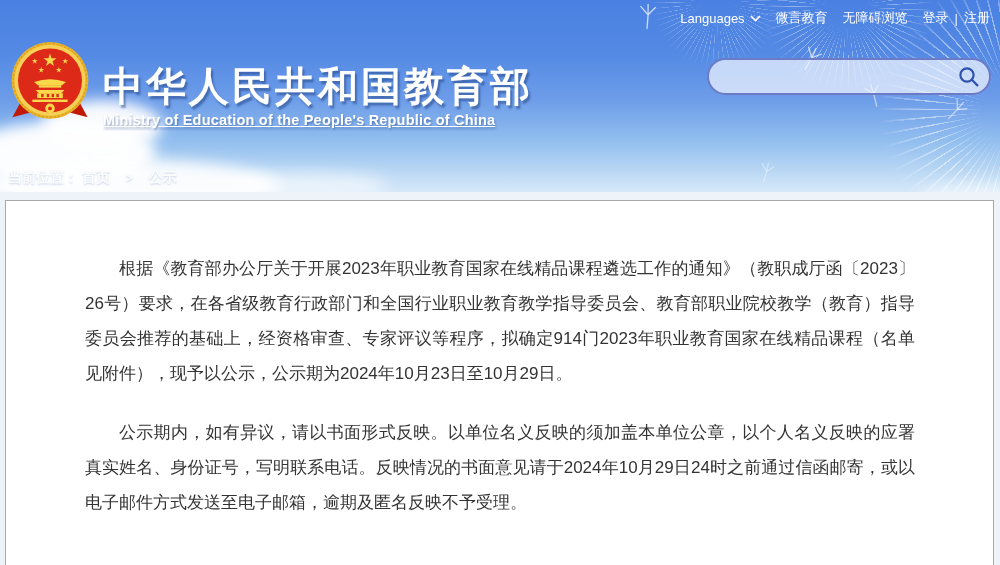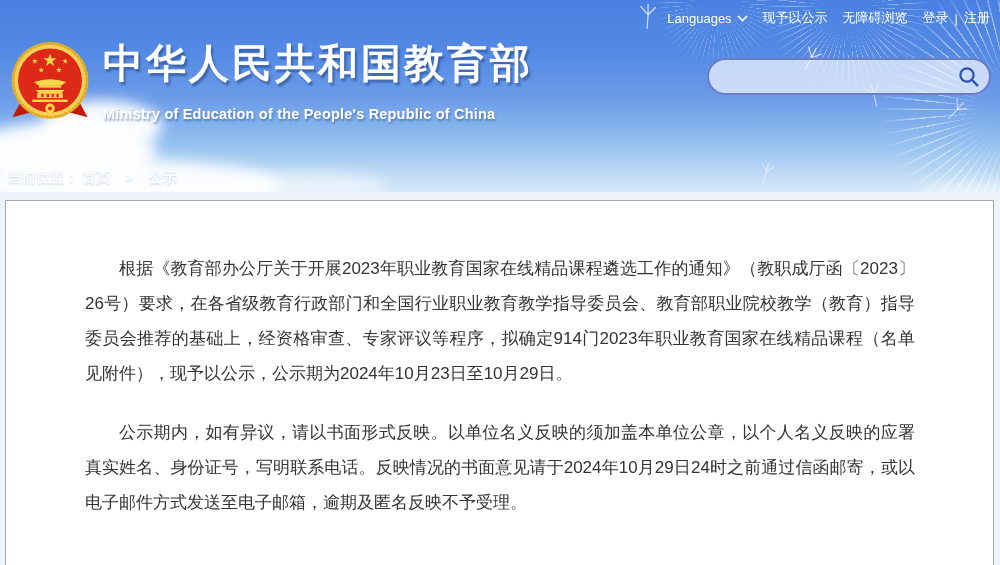--- a/index.html
+++ b/index.html
@@ -43,29 +43,29 @@
   .top-nav {
     position:absolute; top:9px; right:10px; z-index:5;
     display:flex; align-items:center; gap:15px;
     color:#ffffff; font-size:13px; white-space:nowrap;
   }
   .top-nav a, .top-nav .lang { color:#ffffff; text-decoration:none; cursor:pointer; }
   .lang { display:flex; align-items:center; gap:5px; }
   .top-sep { margin:0 -9px; opacity:.9; }
 
   
-  .brand { position:absolute; left:10px; top:40px; z-index:4; display:flex; align-items:flex-start; cursor:pointer; }
+  .brand { position:absolute; left:10px; top:40px; z-index:4; display:flex; align-items:flex-end; cursor:pointer; }
   .titles { margin-left:13px; }
   .title-zh {
     font-size:40px; font-weight:bold; letter-spacing:3px; line-height:1.15;
     color:#ffffff; text-shadow:2px 3px 2px rgba(28,60,125,.5);
   }
   .title-en {
-    margin-top:20px; font-size:14.5px; font-weight:bold; letter-spacing:.2px;
-    color:#ffffff; text-shadow:1px 2px 2px rgba(28,60,125,.45);
+    margin-top:3px; font-size:14.5px; font-weight:bold; letter-spacing:.2px;
+    color:#ffffff; text-shadow:1px 2px 2px rgba(28,60,125,.45);text-decoration:underline;
   }
 
   
   .search-box {
     position:absolute; top:58px; right:9px; z-index:5;
     width:284px; height:37px;
     border:2px solid #6d7ac6; border-radius:20px;
     background:rgba(243,248,255,.70);
     display:flex; align-items:center;
   }
@@ -171,21 +171,21 @@
 
     <nav class="top-nav">
       <span class="lang">
         <span>Languages</span>
         <span style="display:flex;">
           <svg width="11" height="7" viewBox="0 0 11 7">
               <polyline points="1,1 5.5,5.6 10,1" fill="none" stroke="#ffffff" stroke-width="1.6"></polyline>
             </svg>
         </span>
       </span>
-      <a>现予以公示</a>
+      <a>微言教育</a>
       <a>无障碍浏览</a>
       <a>登录</a>
       <span class="top-sep">|</span>
       <a>注册</a>
     </nav>
 
     <div class="brand">
       <span style="display:block;">
         <svg width="80" height="84" viewBox="0 0 100 104">
           <defs>

